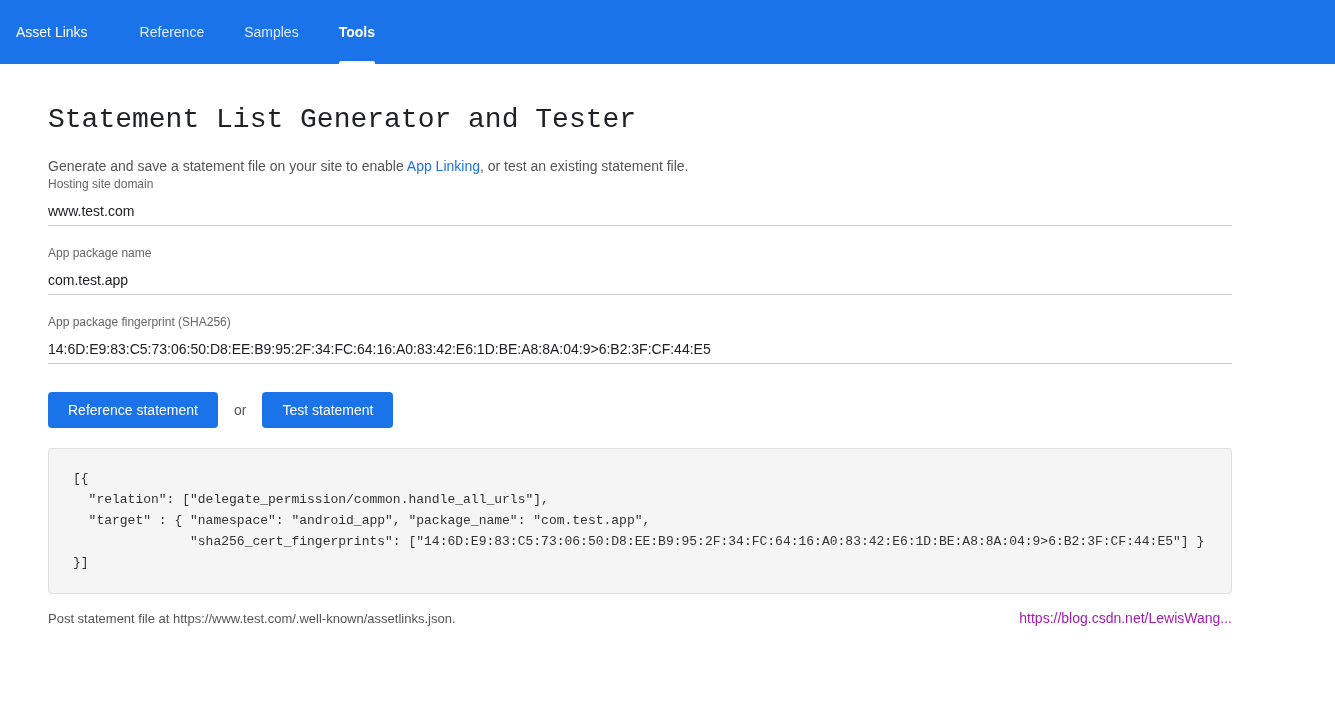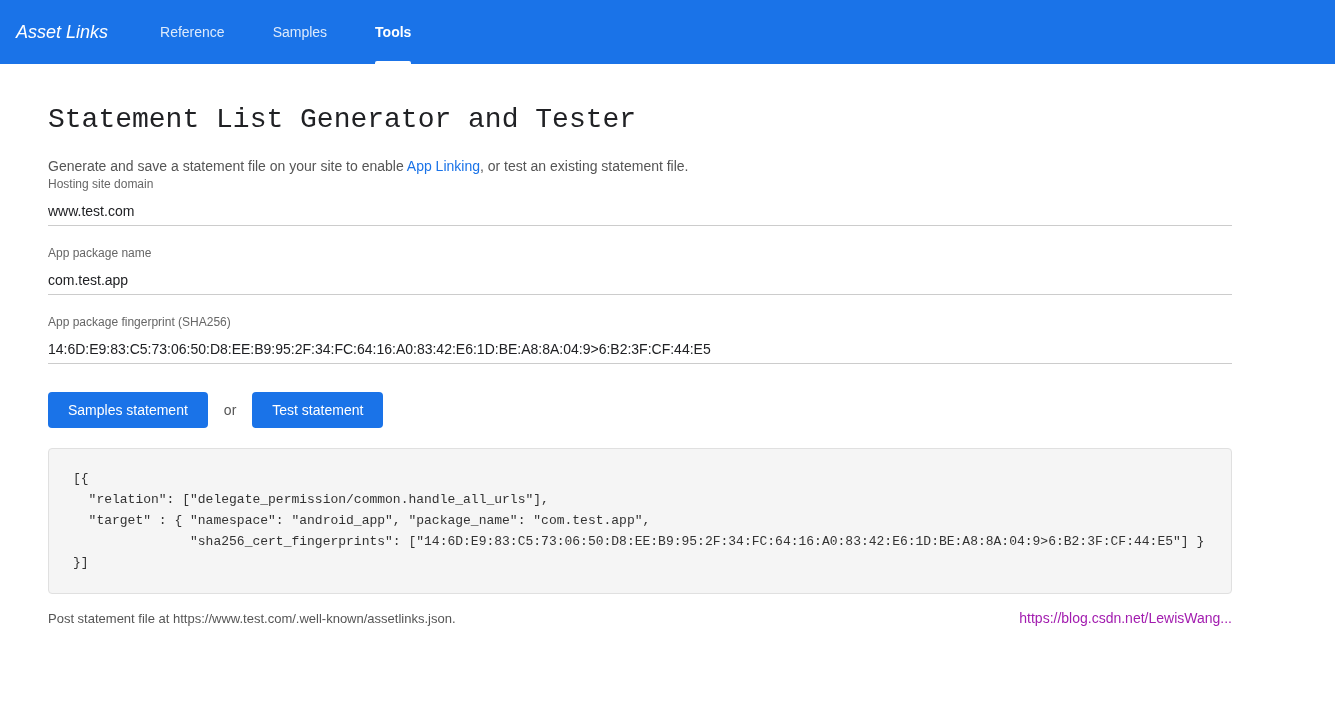--- a/index.html
+++ b/index.html
@@ -16,29 +16,28 @@
     
     .top-bar {
       background: #1a73e8;
       color: #fff;
       display: flex;
       align-items: center;
       padding: 0 16px;
       height: 64px;
     }
     .top-bar-title {
-      font-size: 18px;
+      font-size: 14px;
       font-weight: 400;
       margin-right: 32px;
       color: #fff;
-      font-style: italic;
     }
     .nav-items {
       display: flex;
-      gap: 8px;
+      gap: 0;
       height: 100%;
     }
     .nav-item {
       display: flex;
       align-items: center;
       padding: 0 20px;
       cursor: pointer;
       font-size: 14px;
       color: rgba(255,255,255,0.85);
       height: 100%;
@@ -180,21 +179,21 @@
     <label class="form-label">App package name</label>
     <input class="form-input" type="text" value="com.test.app" style="">
   </div>
 
   <div class="form-group">
     <label class="form-label">App package fingerprint (SHA256)</label>
     <input class="form-input" type="text" value="14:6D:E9:83:C5:73:06:50:D8:EE:B9:95:2F:34:FC:64:16:A0:83:42:E6:1D:BE:A8:8A:04:9&gt;6:B2:3F:CF:44:E5" style="">
   </div>
 
   <div class="button-row">
-    <button class="btn-primary">Samples statement</button>
+    <button class="btn-primary">Reference statement</button>
     <span class="or-text">or</span>
     <button class="btn-primary">Test statement</button>
   </div>
 
   <div class="code-block">[{
   "relation": ["delegate_permission/common.handle_all_urls"],
   "target" : { "namespace": "android_app", "package_name": "com.test.app",
                "sha256_cert_fingerprints": ["14:6D:E9:83:C5:73:06:50:D8:EE:B9:95:2F:34:FC:64:16:A0:83:42:E6:1D:BE:A8:8A:04:9&gt;6:B2:3F:CF:44:E5"] }
 }]</div>
 

